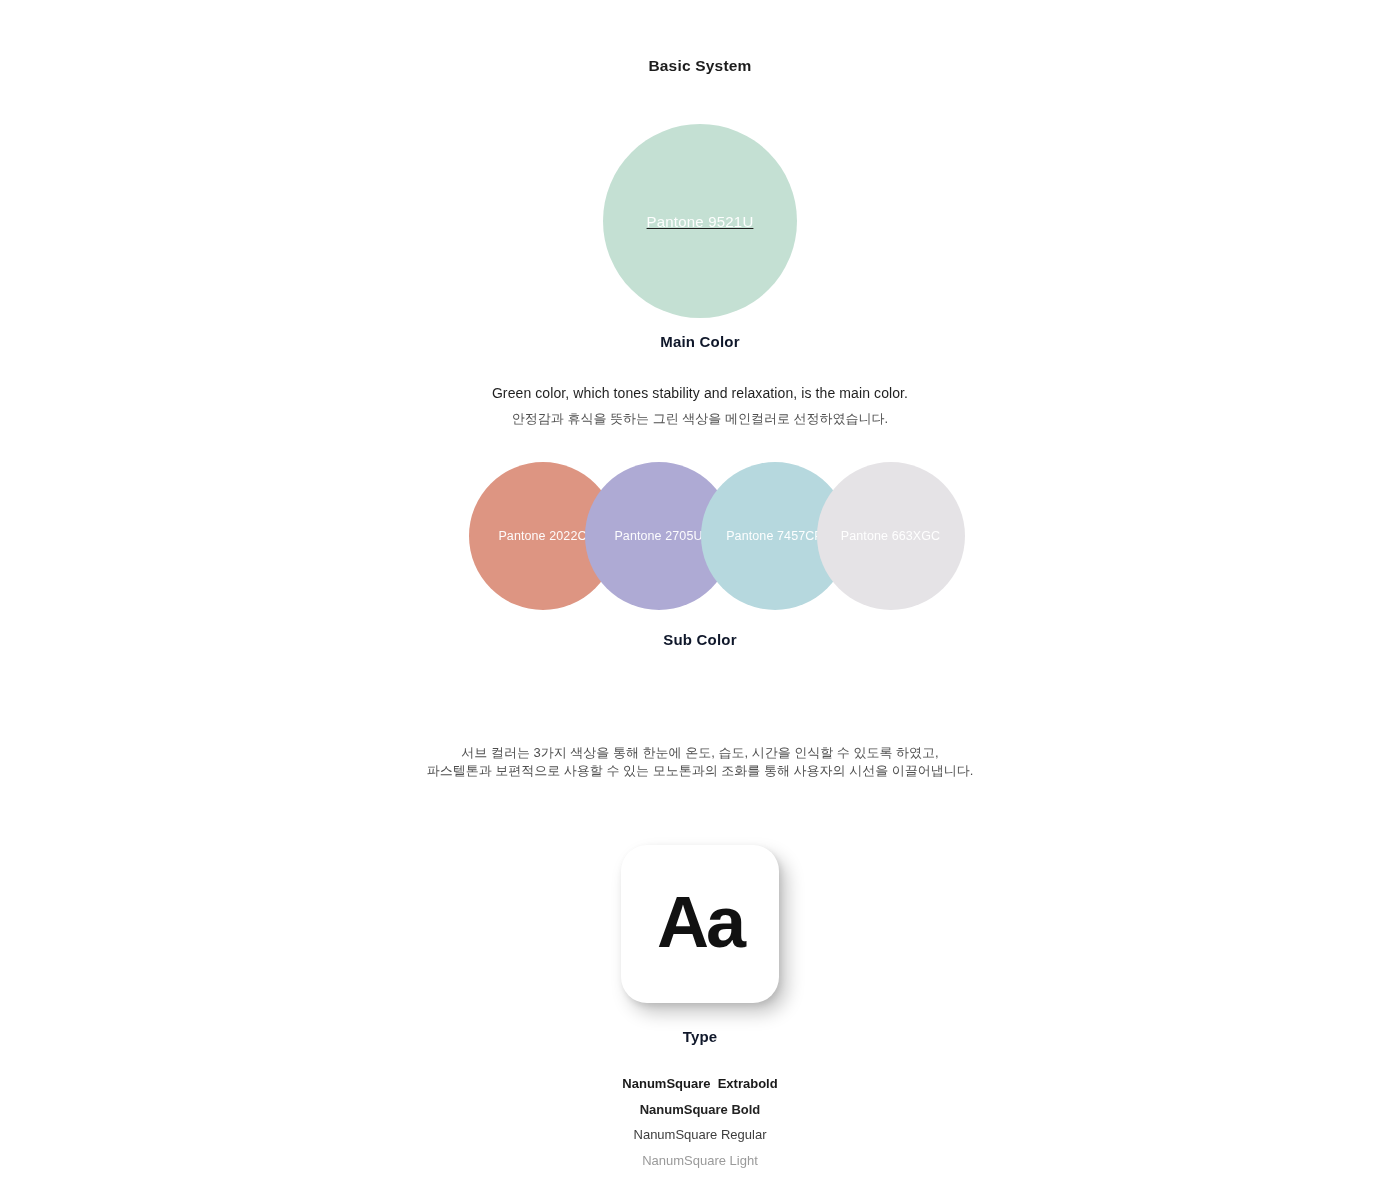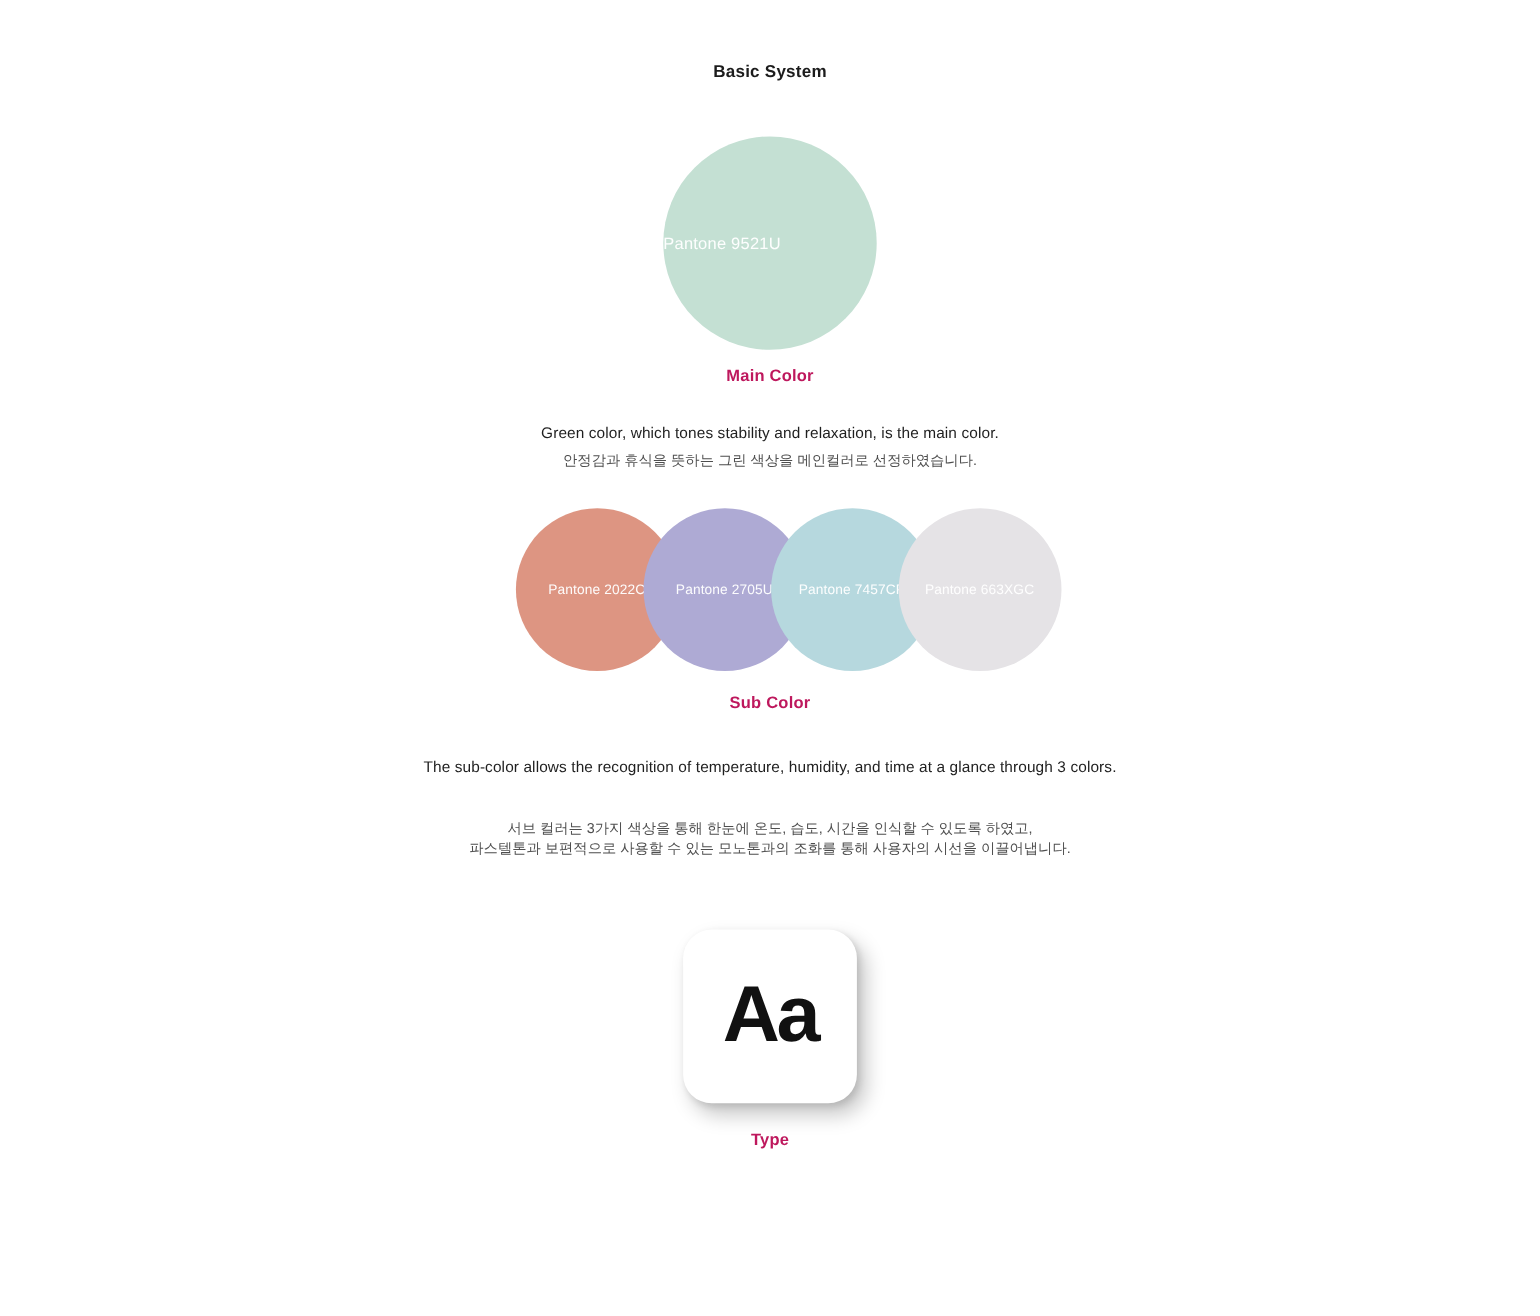--- a/index.html
+++ b/index.html
@@ -24,21 +24,21 @@
   .page-title {
     top: 57px;
     font-size: 15.5px;
     font-weight: 600;
     color: #1c1c1c;
     letter-spacing: 0.2px;
   }
   .section-heading {
     font-size: 15px;
     font-weight: 600;
-    color: #be185d;
+    color: #0f172a;
     letter-spacing: 0.2px;
   }
   .main-color-heading { top: 333px; }
   .sub-color-heading  { top: 631px; }
   .type-heading       { top: 1028px; }
 
   .desc-en {
     font-size: 14px;
     color: #1f1f1f;
     line-height: 15.5px;
@@ -56,20 +56,22 @@
 
   .main-circle {
     position: absolute;
     top: 124px;
     left: calc(50% - 97px);
     width: 194px;
     height: 194px;
     border-radius: 50%;
     display: flex;
     align-items: center;
+    justify-content: center;
+    text-decoration: underline;
   }
   .main-circle .swatch-label {
     font-size: 15px;
     color: rgba(255,255,255,0.97);
     letter-spacing: 0.2px;
   }
 
   .swatch-row {
     position: absolute;
     top: 462px;
@@ -172,28 +174,33 @@
       <span class="swatch-label">Pantone 7457CP</span>
     </div>
     <div class="swatch" style="background-color: rgb(229, 227, 230);">
       <span class="swatch-label">Pantone 663XGC</span>
     </div>
   </div>
 
   <div class="centered-line section-heading sub-color-heading">Sub Color</div>
 
   <div class="centered-line desc-en sub-desc-en">
-    <div>The sub-color allows the recognition of temperature, humidity, and time at a glance through 3 colors.</div>
   </div>
 
   <div class="centered-line desc-ko sub-desc-ko">
     <div>서브 컬러는  3가지 색상을 통해 한눈에 온도, 습도, 시간을 인식할 수 있도록 하였고,</div>
     <div>파스텔톤과 보편적으로 사용할 수 있는 모노톤과의 조화를 통해 사용자의 시선을 이끌어냅니다.</div>
   </div>
 
   <div class="type-card">
     <span class="type-specimen">Aa</span>
   </div>
 
   <div class="centered-line section-heading type-heading">Type</div>
 
+  <ul class="font-list">
+    <li class="font-extrabold">NanumSquare  Extrabold</li>
+    <li class="font-bold">NanumSquare Bold</li>
+    <li class="font-regular">NanumSquare Regular</li>
+    <li class="font-light">NanumSquare Light</li>
+  </ul>
 
 </div>
 
 </body></html>

